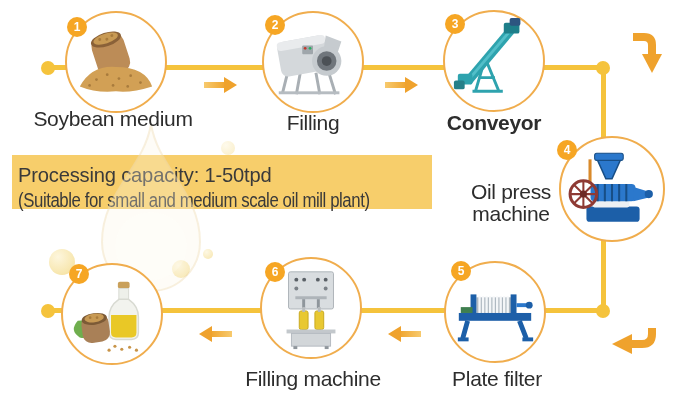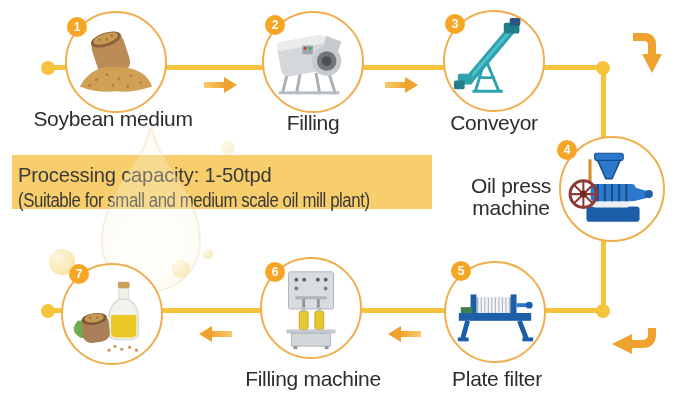--- a/index.html
+++ b/index.html
@@ -72,22 +72,22 @@
   .b5{left:451px;top:261px;}
   .b6{left:265px;top:262px;}
   .b7{left:69px; top:264px;}
   
   .step-label{
     position:absolute;z-index:4;font-size:21px;letter-spacing:-0.3px;color:#2d2d2d;
     transform:translateX(-50%);white-space:nowrap;text-align:center;
   }
   .l1{left:113px;top:107px;}
   .l2{left:313px;top:111px;}
-  .l3{left:494px;top:111px;}
-  .l4{left:511px;top:175px;white-space:normal;width:110px;line-height:22px;}
+  .l3{left:494px;top:111px;font-weight:bold;}
+  .l4{left:511px;top:181px;white-space:normal;width:110px;line-height:22px;}
   .l5{left:497px;top:367px;}
   .l6{left:313px;top:367px;text-align:right;}
   .l7{left:110px;top:367px;}
 </style>
 </head>
 <body>
 
 <div class="canvas">
 
   <div class="bubble bub1"></div>

